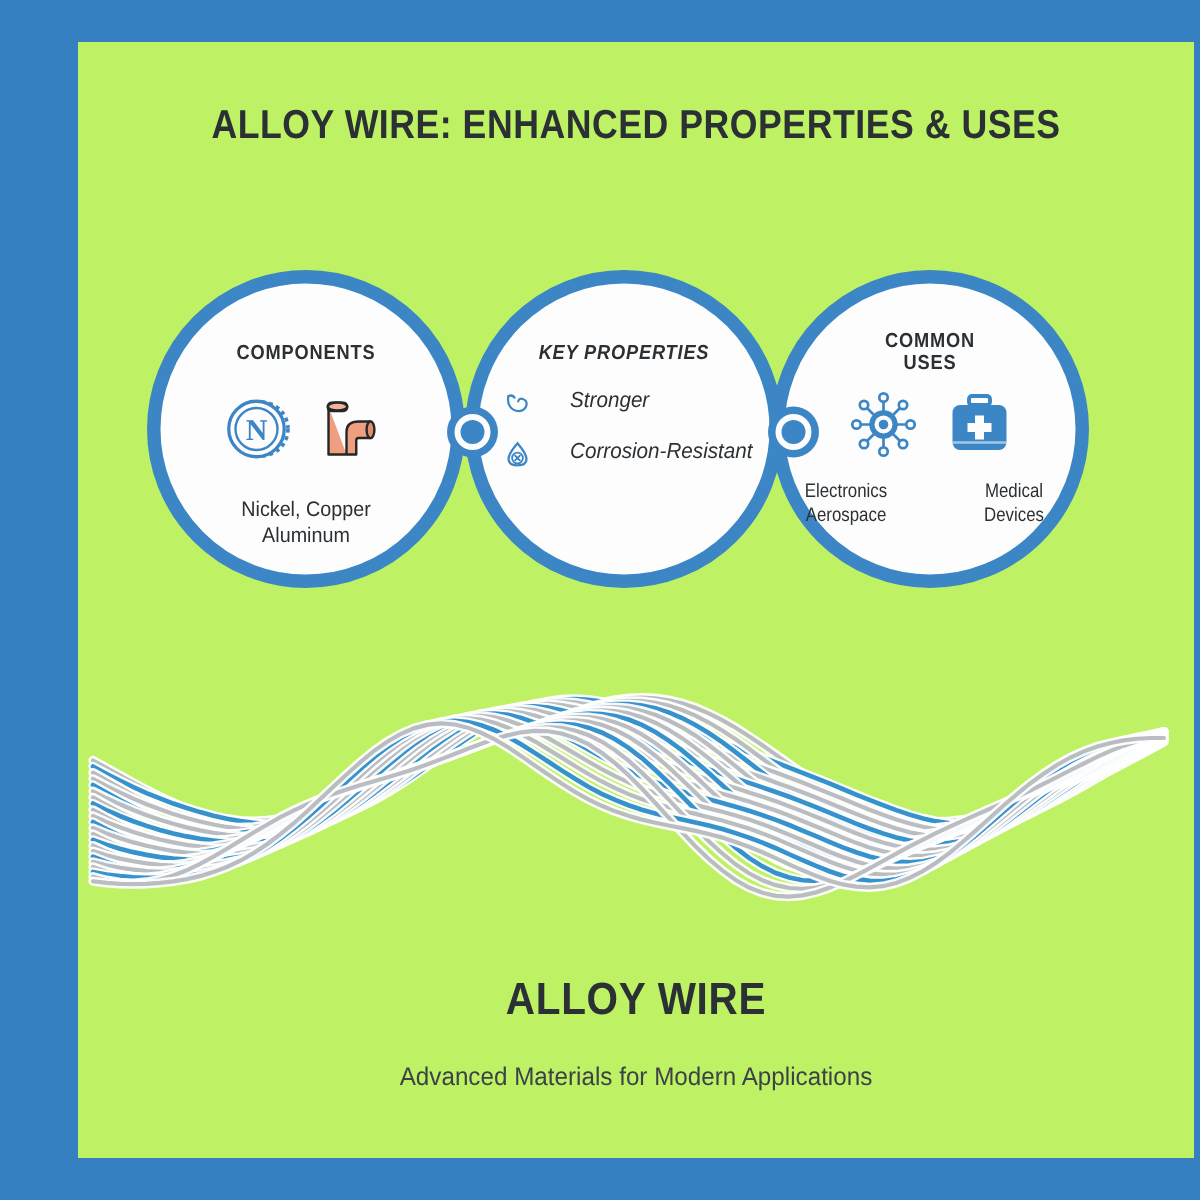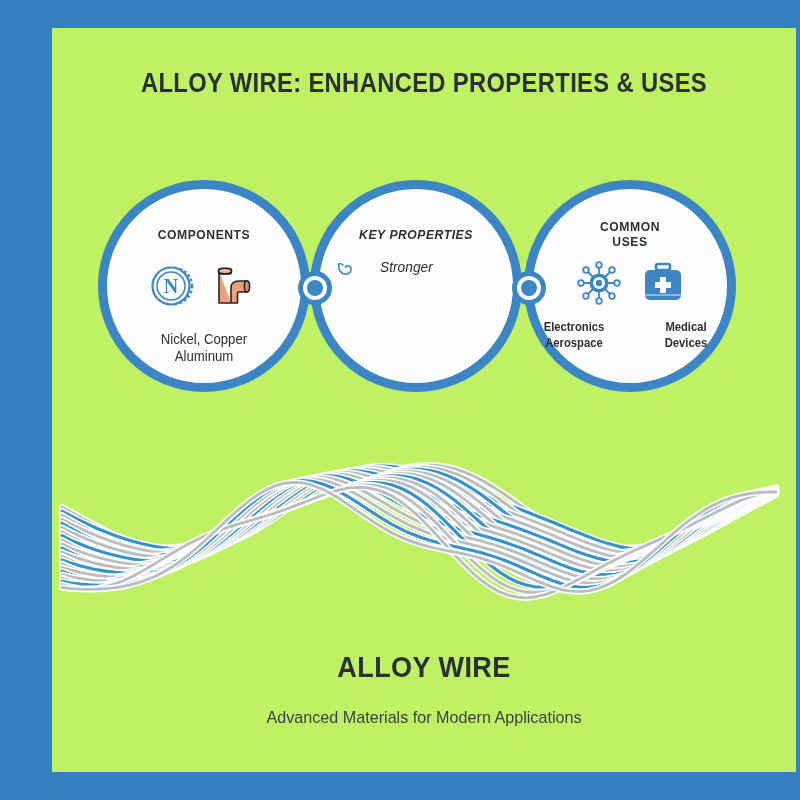--- a/index.html
+++ b/index.html
@@ -32,21 +32,21 @@
   }
   .circle{
     position:absolute;top:10px;
     width:212px;height:212px;border-radius:50%;
     border:9px solid #3d86c6;
     background:#fdfdfd;
     box-sizing:border-box;
   }
   #c1{left:46px;}
   #c2{left:258px;font-style:italic;}
-  #c3{left:472px;}
+  #c3{left:462px;}
 
   .ctitle{
     position:absolute;left:0;width:100%;
     text-align:center;
     font-size:13.5px;font-weight:bold;letter-spacing:0.6px;
     color:#2b3034;
     transform:scaleX(0.9);
     line-height:1.12;
   }
   #c1 .ctitle,#c2 .ctitle{top:38px;}
@@ -84,21 +84,21 @@
   .caption{
     position:absolute;left:0;width:100%;
     text-align:center;font-size:14px;color:#2b3034;
     line-height:1.22;
     transform:scaleX(0.94);
   }
   #c1 .caption{top:142px;}
 
   .dual-caption{
     position:absolute;left:0;top:130px;width:100%;
-    display:flex;justify-content:center;gap:28px;font-weight:bold;
+    display:flex;justify-content:center;gap:28px;
   }
   .dual-caption span{
     display:block;width:84px;text-align:center;
     font-size:13px;color:#2b3034;line-height:1.22;
     transform:scaleX(0.93);
   }
 
   
   #proplist{
     position:absolute;left:16px;top:70px;width:180px;
@@ -181,20 +181,30 @@
           <span>
             <svg width="20" height="20" viewBox="0 0 20 20">
               <path d="M4 5 Q3 9 5 12 Q7 15 11 15 Q15 15 16 11 Q16.5 8 13.5 7 Q11 6.3 10.5 8.5" fill="none" stroke="#3d86c6" stroke-width="1.5" stroke-linecap="round"></path>
               <path d="M4 5 Q6.5 4 8 6" fill="none" stroke="#3d86c6" stroke-width="1.5" stroke-linecap="round"></path>
             </svg>
           </span>
           <span class="ptext">Stronger</span>
         </div>
 
 
+        <div class="prop">
+          <span>
+            <svg width="20" height="20" viewBox="0 0 20 20">
+              <path d="M10 2.5 Q16 9.5 16 13 Q16 17.2 10 17.2 Q4 17.2 4 13 Q4 9.5 10 2.5 Z" fill="none" stroke="#3d86c6" stroke-width="1.5"></path>
+              <circle cx="10" cy="12.3" r="3.6" fill="none" stroke="#3d86c6" stroke-width="1.2"></circle>
+              <path d="M8.4 10.7 L11.6 13.9 M11.6 10.7 L8.4 13.9" stroke="#3d86c6" stroke-width="1.2" stroke-linecap="round"></path>
+            </svg>
+          </span>
+          <span class="ptext">Corrosion-Resistant</span>
+        </div>
 
       </div>
     </div>
 
     <div class="circle" id="c3">
       <div class="ctitle">
         <div>COMMON</div>
         <div>USES</div>
       </div>
 

